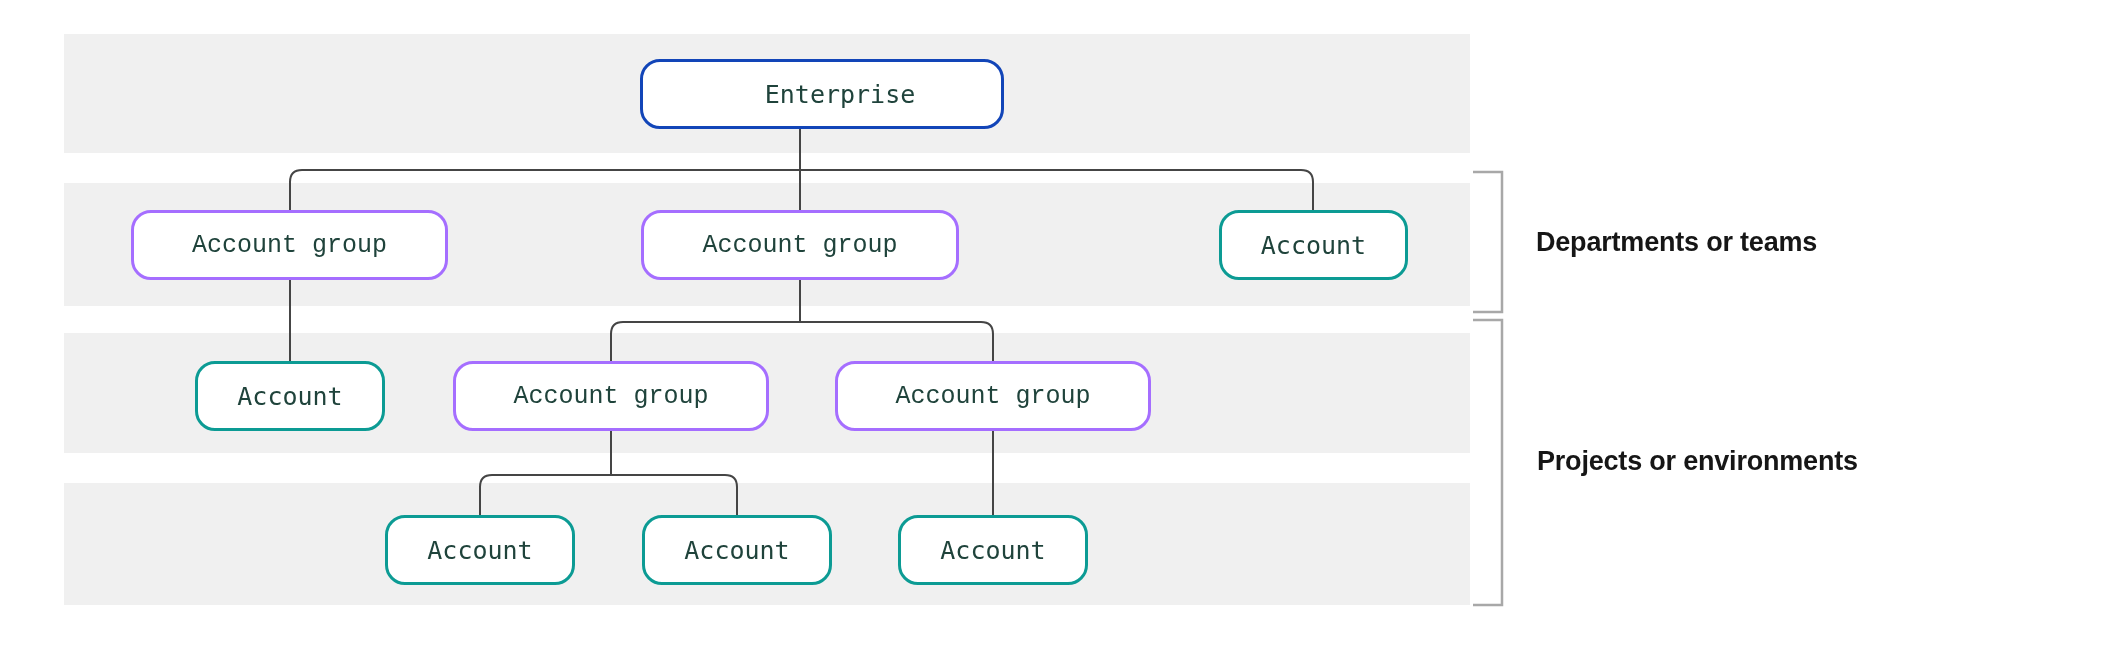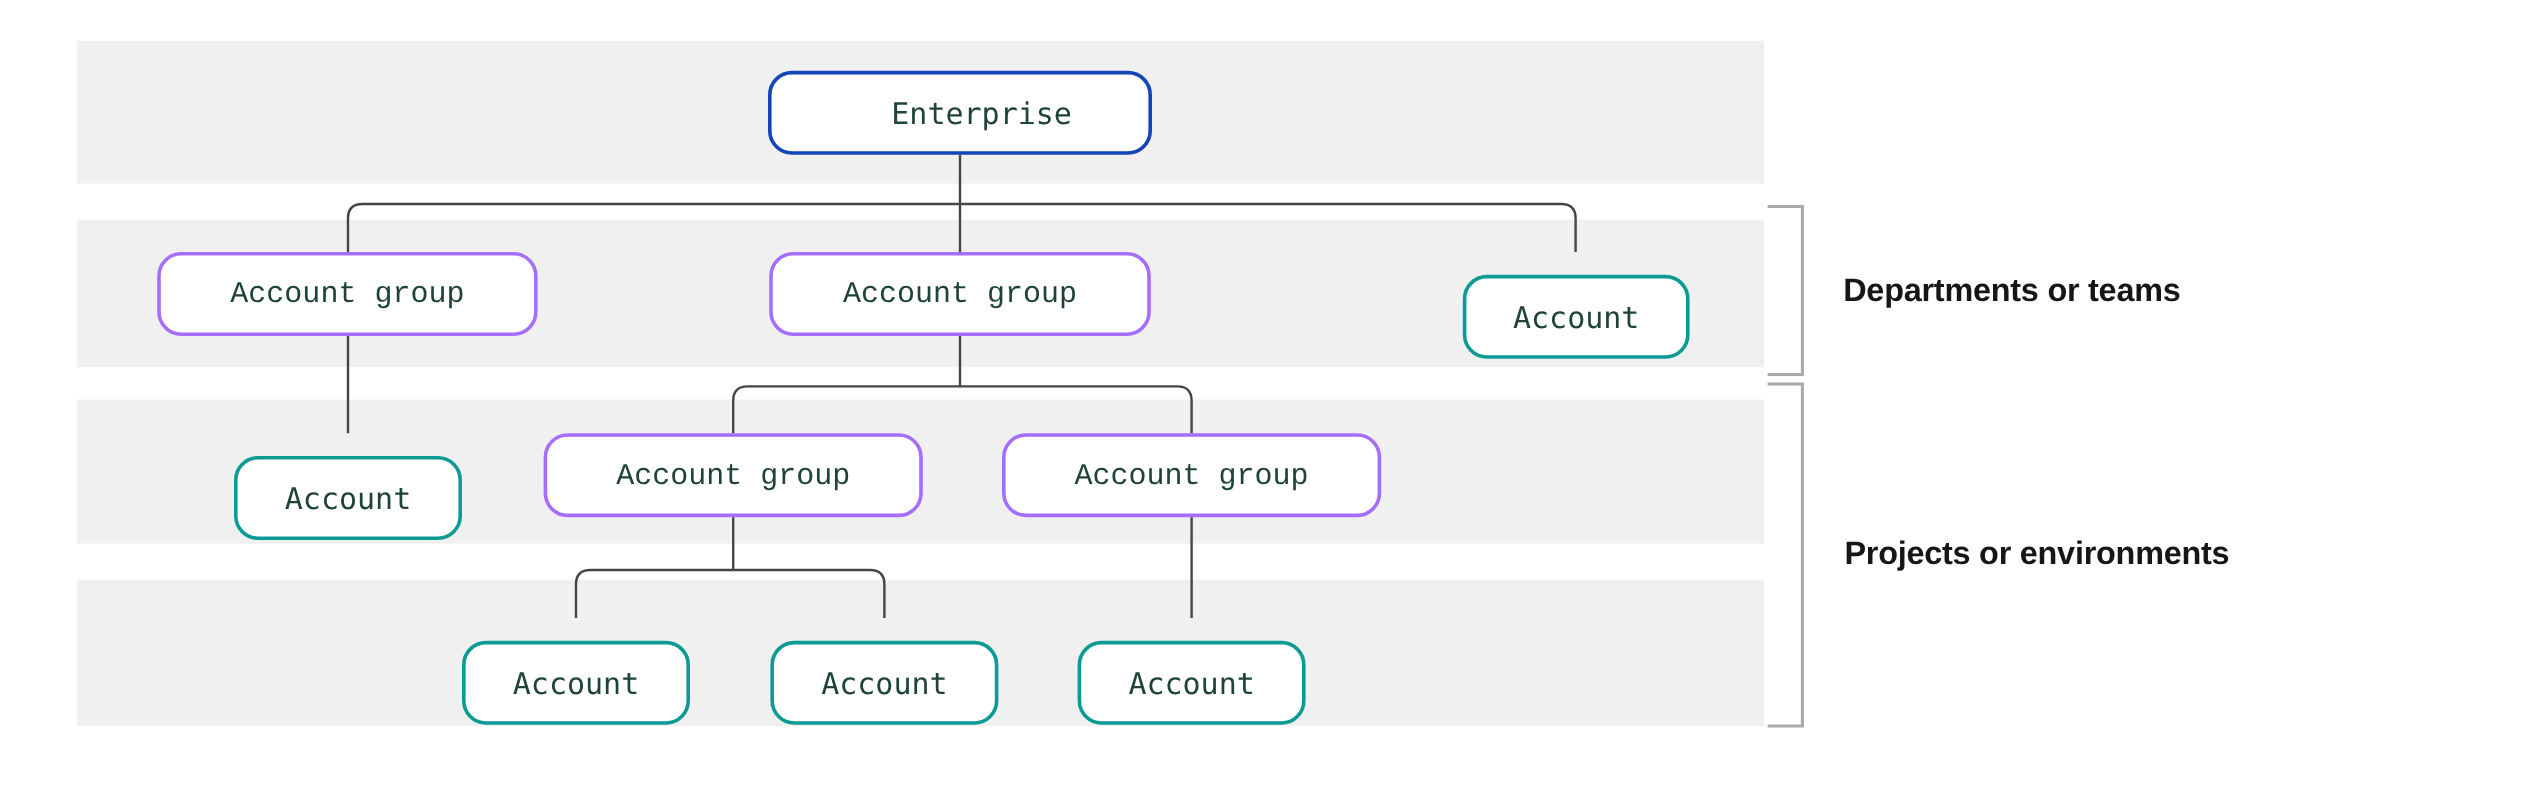--- a/index.html
+++ b/index.html
@@ -41,21 +41,21 @@
     border:3px solid #888;
     border-radius:20px;
     display:flex;align-items:center;justify-content:center;
     font-family:"DejaVu Sans Mono","Liberation Mono",monospace;
     font-size:25px;
     color:var(--nodeText);
     white-space:nowrap;
   }
   .node--enterprise{border-color:var(--enterpriseBorder);}
   .node--group{border-color:var(--accountGroupBorder);font-family:Liberation Mono, monospace;}
-  .node--account{border-color:var(--accountBorder);margin-top:19px;}
+  .node--account{border-color:var(--accountBorder);}
   .side-label{
     position:absolute;
     font-family:"Liberation Sans",sans-serif;
     font-weight:700;
     font-size:27px;
     line-height:31px;
     letter-spacing:-0.2px;
     color:var(--labelText);
     white-space:nowrap;
   }
@@ -76,21 +76,21 @@
     <path class="connector" d="M 290 280 L 290 361"></path>
     <path class="connector" d="M 800 280 L 800 322"></path>
     <path class="connector" d="M 611 361 L 611 334 Q 611 322 623 322 L 981 322 Q 993 322 993 334 L 993 361"></path>
     <path class="connector" d="M 611 431 L 611 475"></path>
     <path class="connector" d="M 480 515 L 480 487 Q 480 475 492 475 L 725 475 Q 737 475 737 487 L 737 515"></path>
     <path class="connector" d="M 993 431 L 993 515"></path>
     <path class="bracket" d="M 1473 172 L 1502 172 L 1502 312 L 1473 312"></path>
     <path class="bracket" d="M 1473 320 L 1502 320 L 1502 605 L 1473 605"></path>
   </svg>
 
-  <div class="node node--enterprise" style="left:640px;top:59px;width:320px;padding-left:36px;">Enterprise</div>
+  <div class="node node--enterprise" style="left:640px;top:59px;width:364px;padding-left:36px;">Enterprise</div>
 
   <div class="node node--group" style="left:131px;top:210px;width:317px;">Account group</div>
   <div class="node node--group" style="left:641px;top:210px;width:318px;">Account group</div>
   <div class="node node--account" style="left:1219px;top:210px;width:189px;">Account</div>
 
   <div class="node node--account" style="left:195px;top:361px;width:190px;">Account</div>
   <div class="node node--group" style="left:453px;top:361px;width:316px;">Account group</div>
   <div class="node node--group" style="left:835px;top:361px;width:316px;">Account group</div>
 
   <div class="node node--account" style="left:385px;top:515px;width:190px;">Account</div>

